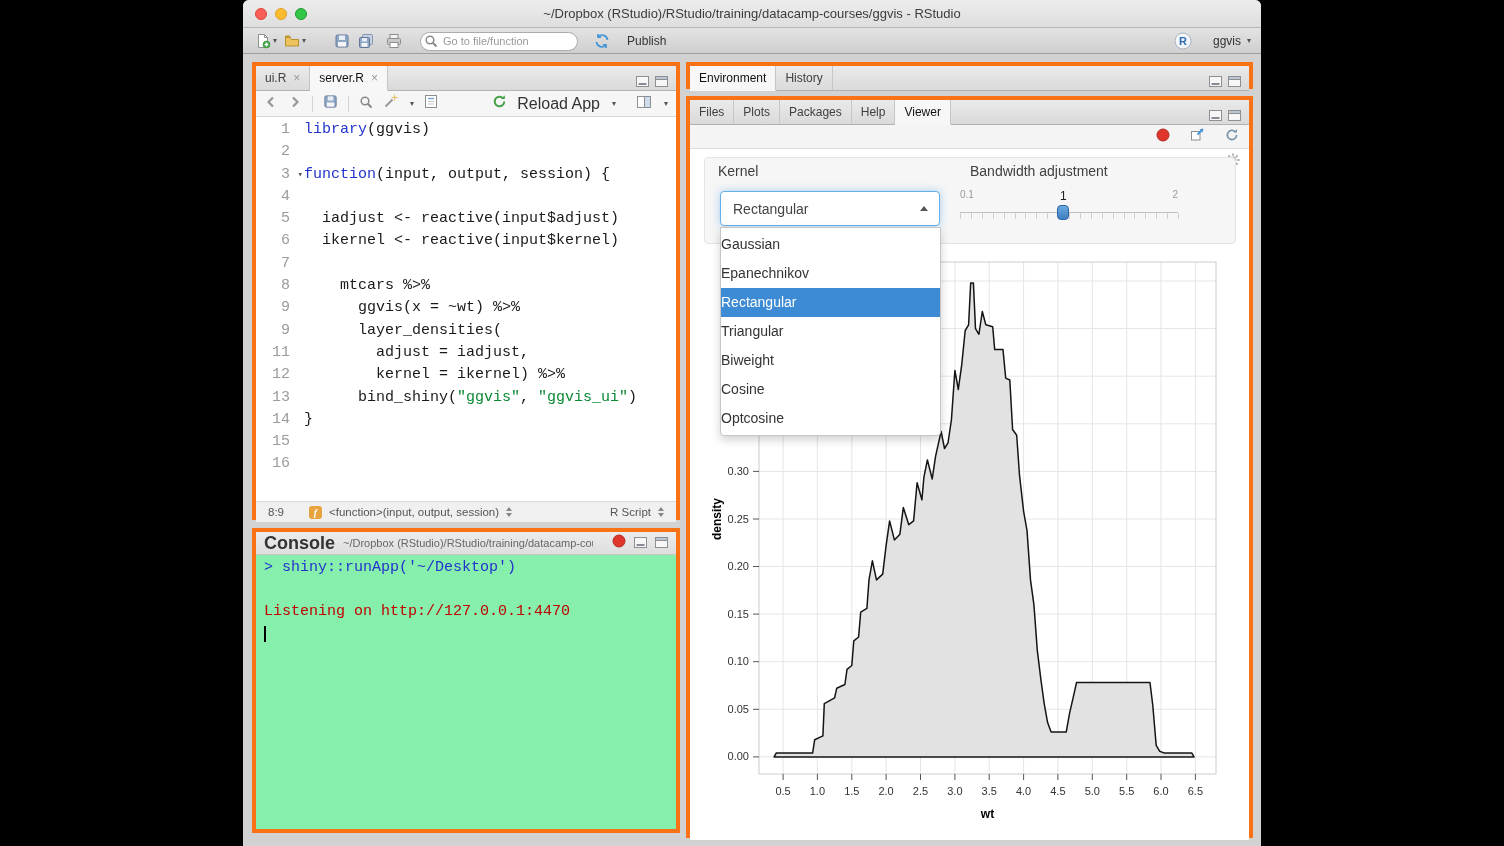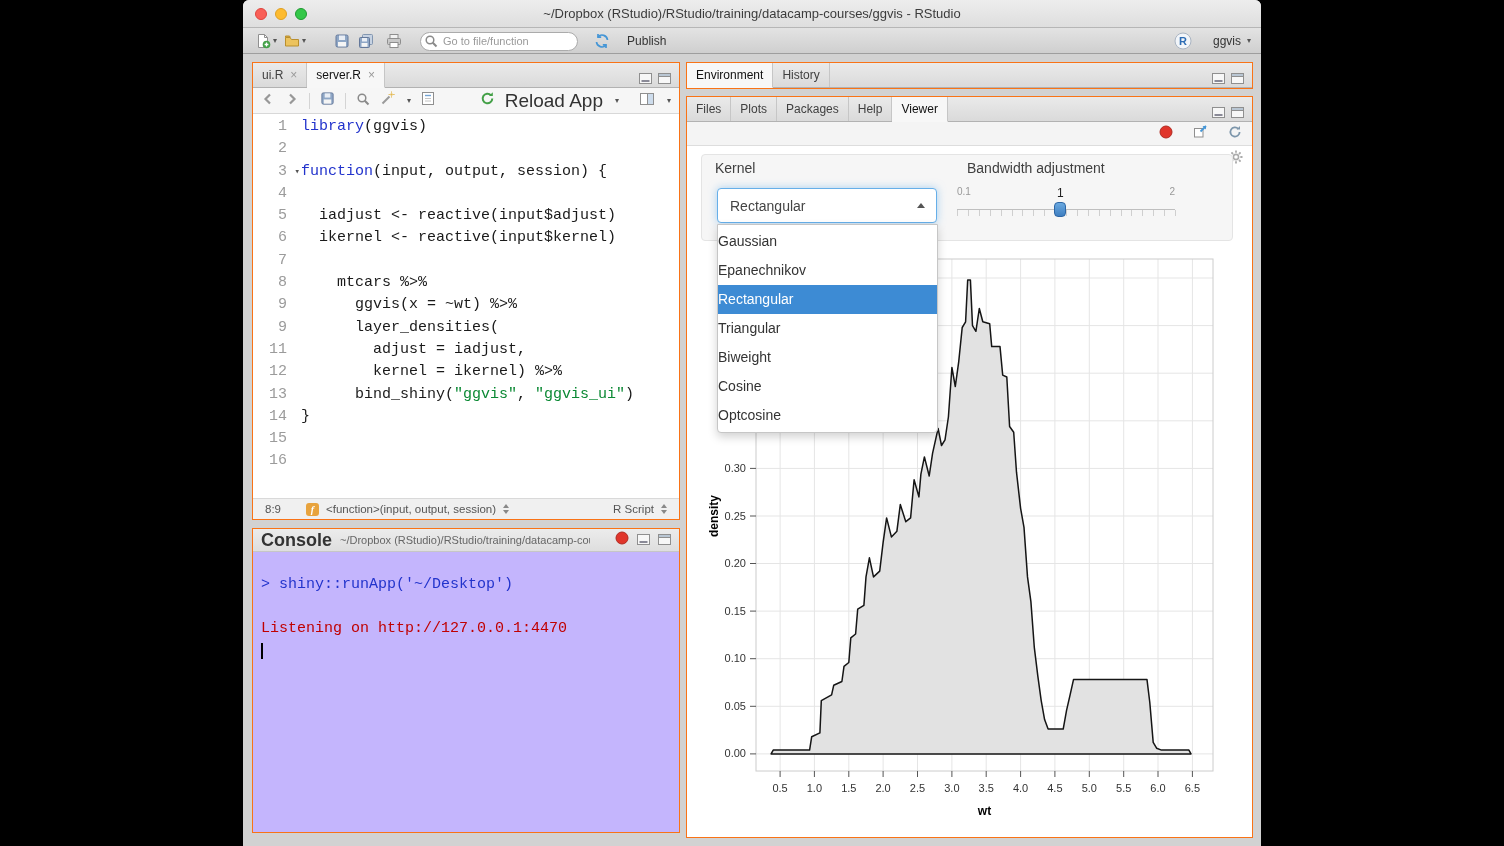--- a/index.html
+++ b/index.html
@@ -21,36 +21,36 @@
   .tb-icon{display:inline-flex;align-items:center}
   .caret{font-size:8px;color:#555;margin-left:2px;line-height:1}
   .tb-label{font-size:12px;color:#333;margin-left:17px}
   .searchbox{position:relative;margin-left:18px;width:158px;height:19px}
   .searchbox svg{position:absolute;left:4px;top:3px}
   .searchbox input{width:100%;height:100%;border:1px solid #ababab;border-radius:10px;background:#fff;
     font-size:11px;color:#555;padding:0 6px 0 22px;outline:none;font-family:inherit}
   .searchbox input::placeholder{color:#9a9a9a}
   .project-chooser{position:absolute;right:10px;display:flex;align-items:center;gap:4px;cursor:pointer}
   
-  .pane{position:absolute;background:#c4b5fd;border:1px solid #f97316}
+  .pane{position:absolute;background:#86efac;border:4px solid #f97316}
   .source-pane{left:9px;top:62px;width:428px;height:458px}
   .console-pane{left:9px;top:528px;width:428px;height:305px}
   .env-pane{left:443px;top:62px;width:567px;height:27px}
   .files-pane{left:443px;top:96px;width:567px;height:742px}
   .tabbar{height:25px;background:lin ear-gradient(#eaeaea,#dadada);background:linear-gradient(#eaeaea,#dadada);
     border-bottom:1px solid #b2b2b2;display:flex;position:relative}
   .tab{display:flex;align-items:center;padding:0 9px;font-size:12px;color:#404040;
     border-right:1px solid #c6c6c6;gap:7px;cursor:pointer;white-space:nowrap}
   .tab.active{background:#f7f7f7;color:#111;margin-bottom:-1px;border-bottom:1px solid #f7f7f7}
   .tab-close{color:#9a9a9a;font-size:12px}
   .winbtns{position:absolute;right:8px;top:7px;display:flex;gap:6px}
   
   .ed-toolbar{height:26px;background:#f6f6f6;border-bottom:1px solid #d8d8d8;display:flex;align-items:center;padding:0 8px;gap:10px}
   .ed-sep{width:1px;height:16px;background:#d4d4d4}
-  .ed-label{font-size:19px;color:#333}
+  .ed-label{font-size:16px;color:#333}
   .ml-auto{margin-left:auto}
   .code-area{display:flex;height:384px;background:#fff;overflow:hidden;padding-top:2px;
     font-family:"Liberation Mono","DejaVu Sans Mono",monospace;font-size:15px}
   .gutter{width:48px;flex:none}
   .gut-line{height:22.3px;line-height:22.3px;text-align:right;padding-right:14px;color:#9b9b9b;position:relative}
   .gut-line .fold{position:absolute;right:1px;top:0;font-size:9px;color:#555}
   .code{flex:1}
   .code-line{height:22.3px;line-height:22.3px;white-space:pre}
   .tok-kw{color:#2233cc}.tok-str{color:#0b8934}.tok-pl{color:#1a1a1a}
   .statusbar{height:21px;background:#f0f0f0;border-top:1px solid #d9d9d9;display:flex;align-items:center;
@@ -62,21 +62,21 @@
   .updown i{display:block;width:0;height:0;border-left:3.5px solid transparent;border-right:3.5px solid transparent}
   .updown .up{border-bottom:4px solid #888}
   .updown .dn{border-top:4px solid #888}
   .spacer{flex:1}
   
   .con-header{height:23px;background:linear-gradient(#ececec,#dedede);border-bottom:1px solid #c6c6c6;
     display:flex;align-items:center;padding:0 8px;gap:8px}
   .con-title{font-weight:bold;font-size:18px;color:#333}
   .con-path{font-size:11px;color:#666;white-space:nowrap;overflow:hidden;width:250px}
   .con-hbtns{display:flex;align-items:center;gap:8px}
-  .con-body{padding:22px 8px;font-family:"Liberation Mono","DejaVu Sans Mono",monospace;font-size:15px}
+  .con-body{padding:2px 8px;font-family:"Liberation Mono","DejaVu Sans Mono",monospace;font-size:15px}
   .con-line{line-height:22px;white-space:pre}
   .con-input{color:#2233cc}
   .con-message{color:#c00000}
   .con-caret{width:2px;height:16px;background:#000;margin-top:3px}
   
   .v-toolbar{height:24px;background:#f4f4f4;border-bottom:1px solid #ddd;display:flex;align-items:center;
     justify-content:flex-end;gap:20px;padding-right:10px}
   .viewer-content{position:relative;height:691px;background:#fff}
   .gear{position:absolute;right:9px;top:4px;cursor:pointer}
   .wellpanel{position:absolute;left:14px;top:8px;width:532px;height:87px;background:#f6f6f6;

